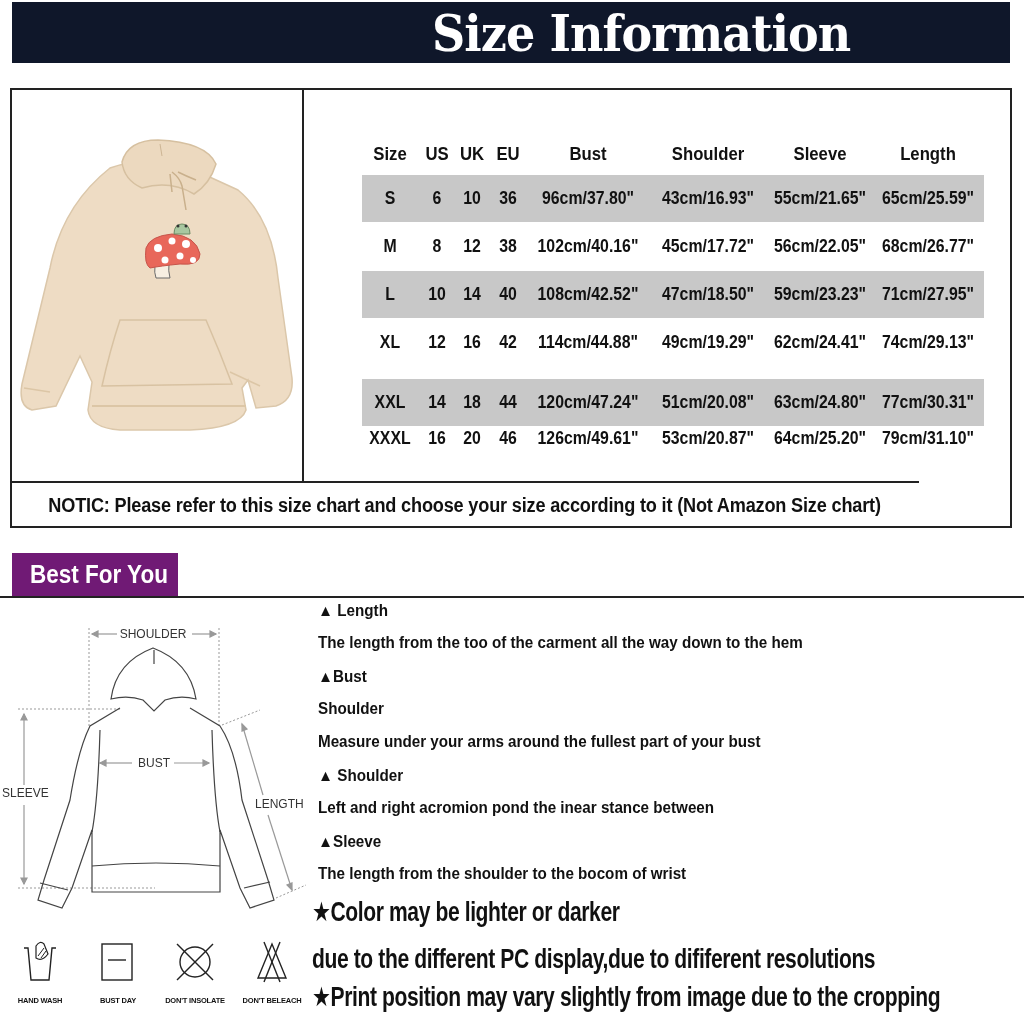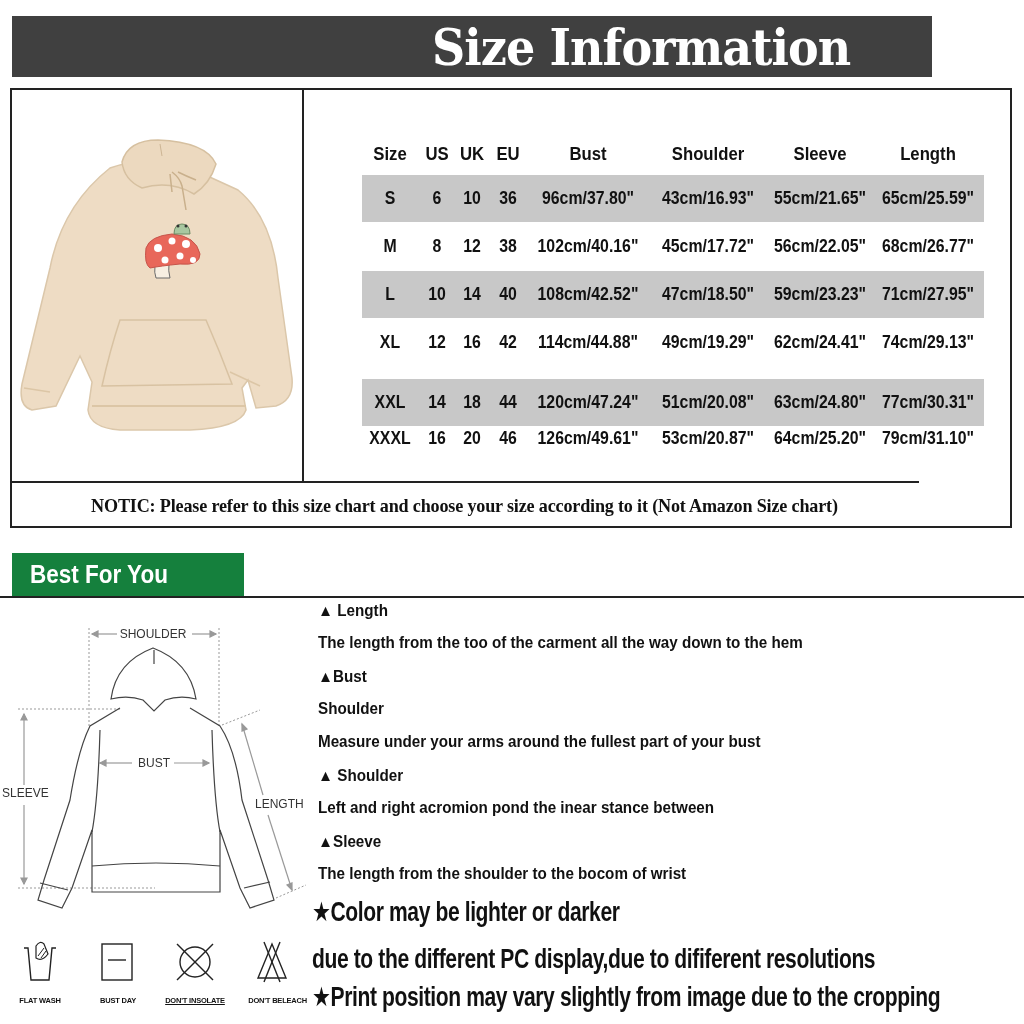--- a/index.html
+++ b/index.html
@@ -1,21 +1,21 @@
 <!DOCTYPE html>
 <html><head>
 <meta charset="utf-8">
 <style>
   * { box-sizing: border-box; margin: 0; padding: 0; }
   html, body { width: 1024px; height: 1024px; background: #ffffff; overflow: hidden; }
   body { position: relative; font-family: "Liberation Sans", "DejaVu Sans", sans-serif; color: #111; }
 
   .title-bar {
-    position: absolute; left: 12px; top: 16px; width: 920px; height: 61px;
-    background: #404040; color: #fff;
+    position: absolute; left: 12px; top: 2px; width: 998px; height: 61px;
+    background: #0f172a; color: #fff;
   }
   .title-bar .title-text {
     position: absolute; left: 420px; top: 2px;
     font-family: "DejaVu Serif", "Liberation Serif", serif;
     font-weight: bold; font-size: 50px; letter-spacing: -1px;
     transform: scaleX(0.92); transform-origin: left center;
   }
 
   .top-frame {
     position: absolute; left: 10px; top: 88px; width: 1002px; height: 440px;
@@ -24,21 +24,21 @@
   .photo-cell {
     position: absolute; left: 10px; top: 88px; width: 294px; height: 394px;
     border-right: 2px solid #222;
   }
   .table-cell {
     position: absolute; left: 304px; top: 88px; width: 708px; height: 394px;
   }
   .notice-row {
     position: absolute; left: 10px; top: 481px; width: 909px; height: 47px;
     border-top: 2px solid #222;
-    display: flex; align-items: center; justify-content: center; font-family: Liberation Serif, serif;
+    display: flex; align-items: center; justify-content: center;
   }
   .notice-row span {
     font-weight: bold; font-size: 19.5px; letter-spacing: -0.2px; white-space: nowrap;
     transform: scaleX(0.93);
   }
 
   
   .size-table { position: absolute; left: 42px; top: 44px; width: 622px; }
   .size-table .row {
     position: absolute; left: 16px; width: 622px; height: 47px;
@@ -46,22 +46,22 @@
   .size-table .row.shade { background: #c8c8c8; }
   .size-table .cell {
     position: absolute; top: 0; height: 47px; line-height: 47px;
     text-align: center; font-weight: bold; font-size: 18px; white-space: nowrap;
     transform: scaleX(0.88);
   }
   .size-table .hdr .cell { font-size: 19px; }
 
   
   .bfy-tab {
-    position: absolute; left: 12px; top: 553px; width: 232px; height: 44px;
-    background: #15803d; color: #fff;
+    position: absolute; left: 12px; top: 553px; width: 166px; height: 44px;
+    background: #701a75; color: #fff;
   }
   .bfy-tab span {
     position: absolute; left: 18px; top: 7px; font-weight: bold; font-size: 25px;
     transform: scaleX(0.9); transform-origin: left center; white-space: nowrap;
   }
   .bfy-line { position: absolute; left: 0; top: 596px; width: 1024px; height: 2px; background: #222; }
 
   .desc { position: absolute; left: 318px; font-weight: bold; font-size: 16px; white-space: nowrap; transform: scaleX(0.95); transform-origin: left center; }
   .notes { position: absolute; left: 312px; font-weight: bold; white-space: nowrap; transform-origin: left center; }
   .notes.big { font-size: 27px; transform: scaleX(0.78); letter-spacing: -0.5px; }
@@ -259,37 +259,37 @@
 <div class="notes big" style="top:944px;">due to the different PC display,due to dififerent resolutions</div>
 <div class="notes big" style="top:981px;">★Print position may vary slightly from image due to the cropping</div>
 
 <div class="care" style="left:5px;">
   <svg width="40" height="44" viewBox="0 0 40 44">
     <path d="M4 8 H8 L11 40 H29 L32 8 H36" stroke="#222" stroke-width="1.4" fill="none"></path>
     <path d="M16 6 Q20 0 24 4 L28 14 Q22 22 16 18 Z" fill="none" stroke="#222" stroke-width="1.2"></path>
     <line x1="18" y1="16" x2="24" y2="8" stroke="#222" stroke-width="1"></line>
     <line x1="21" y1="18" x2="26" y2="11" stroke="#222" stroke-width="1"></line>
   </svg>
-  <div class="lbl">FLAT WASH</div>
+  <div class="lbl">HAND WASH</div>
 </div>
 <div class="care" style="left:83px;">
   <svg width="40" height="44" viewBox="0 0 40 44">
     <rect x="4" y="4" width="30" height="36" fill="none" stroke="#222" stroke-width="1.4"></rect>
     <line x1="10" y1="20" x2="28" y2="20" stroke="#222" stroke-width="1.4"></line>
   </svg>
   <div class="lbl">BUST DAY</div>
 </div>
-<div class="care" style="left:160px;text-decoration:underline;">
+<div class="care" style="left:160px;">
   <svg width="44" height="44" viewBox="0 0 44 44">
     <circle cx="22" cy="22" r="15" fill="none" stroke="#222" stroke-width="1.4"></circle>
     <line x1="4" y1="4" x2="40" y2="40" stroke="#222" stroke-width="1.4"></line>
     <line x1="40" y1="4" x2="4" y2="40" stroke="#222" stroke-width="1.4"></line>
   </svg>
   <div class="lbl">DON'T INSOLATE</div>
 </div>
-<div class="care" style="left:237px;text-align:right;">
+<div class="care" style="left:237px;">
   <svg width="40" height="44" viewBox="0 0 40 44">
     <path d="M20 4 L6 38 H34 Z" fill="none" stroke="#222" stroke-width="1.4"></path>
     <line x1="12" y1="2" x2="28" y2="42" stroke="#222" stroke-width="1.4"></line>
     <line x1="28" y1="2" x2="12" y2="42" stroke="#222" stroke-width="1.4"></line>
   </svg>
   <div class="lbl">DON'T BELEACH</div>
 </div>
 
 </body></html>

